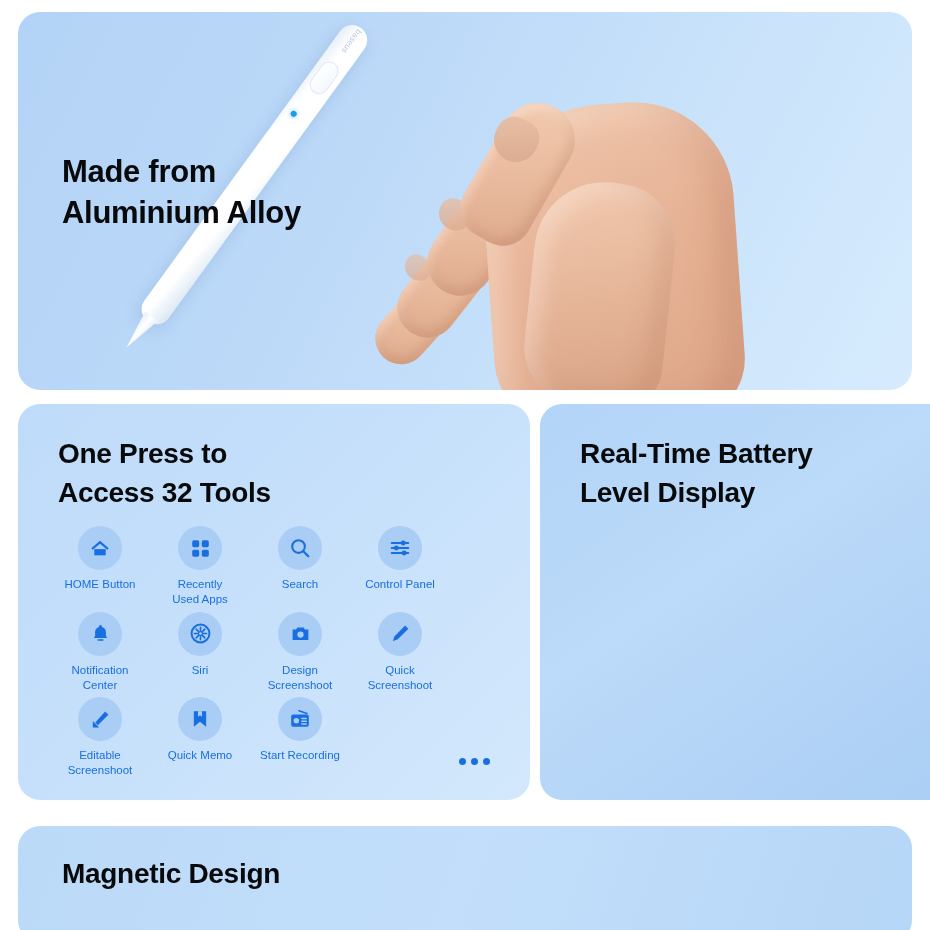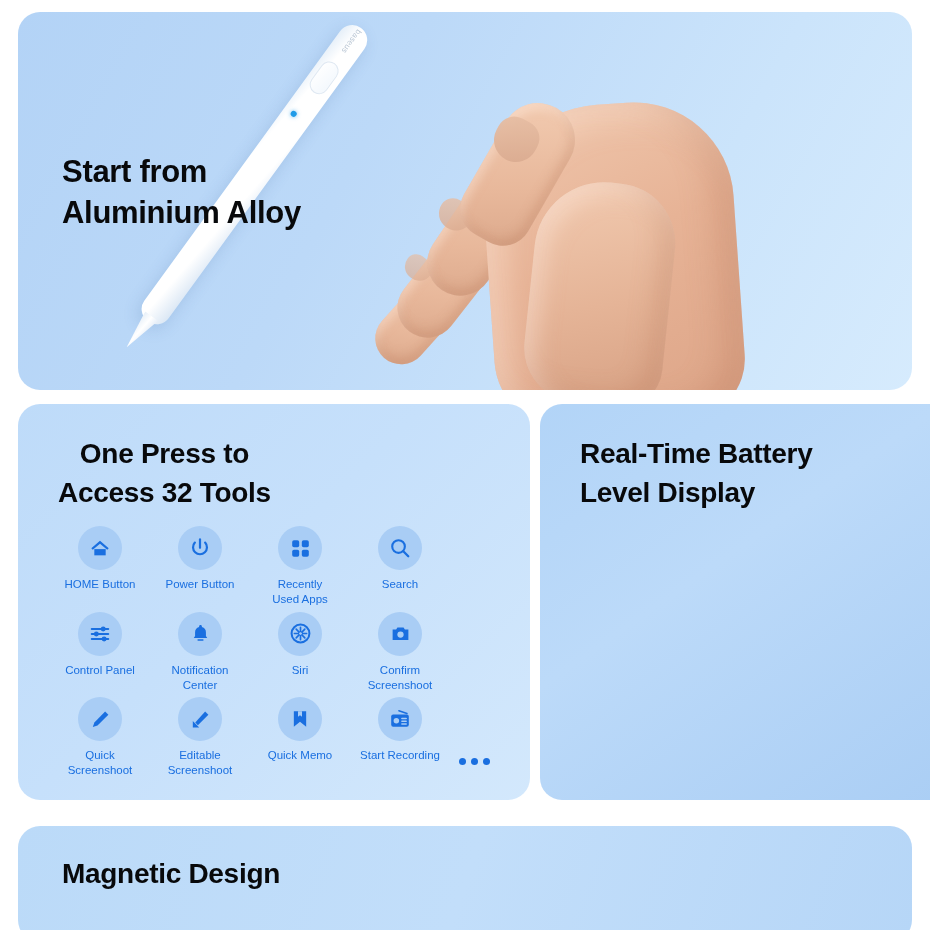--- a/index.html
+++ b/index.html
@@ -34,21 +34,21 @@
   }
 
   
   #panel-tools {
     left: 18px; top: 404px; width: 512px; height: 396px;
     background: linear-gradient(135deg, #bedbf9 0%, #c6e0fb 45%, #d3e8fc 100%);
   }
   #panel-tools .heading {
     position: absolute; left: 40px; top: 30px;
     font-size: 28px; font-weight: 700; color: #08090b;
-    line-height: 1.4; letter-spacing: -0.3px; text-align: center;
+    line-height: 1.4; letter-spacing: -0.3px;
   }
 
   .tools-grid {
     position: absolute; left: 32px; top: 122px;
     width: 400px;
     display: grid;
     grid-template-columns: repeat(4, 1fr);
     row-gap: 4px;
   }
   .tool {
@@ -196,21 +196,21 @@
         <div class="tip"></div>
       </div>
 
       <div class="hand"></div>
       <div class="thumb"></div>
       <div class="finger" id="finger-index"></div>
       <div class="nail" id="nail-index"></div>
     </div>
 
     <div class="heading">
-      <div>Start from</div>
+      <div>Made from</div>
       <div>Aluminium Alloy</div>
     </div>
   </div>
 
   <div class="card" id="panel-tools">
     <div class="heading">
       <div>One Press to</div>
       <div>Access 32 Tools</div>
     </div>
 
@@ -219,29 +219,20 @@
           <div class="tool-circle">
             <svg width="22" height="22" viewBox="0 0 24 24">
               <path d="M12 4 2.5 12.2l1.6 1.8L12 7.3l7.9 6.7 1.6-1.8z" fill="#1a6fe0"></path>
               <path d="M5.8 13.2h12.4V20H5.8z" fill="#1a6fe0"></path>
             </svg>
           </div>
           <div class="tool-label">HOME Button</div>
         </div>
         <div class="tool">
           <div class="tool-circle">
-            <svg width="22" height="22" viewBox="0 0 24 24">
-              <path d="M12 2.6v9.2" stroke="#1a6fe0" stroke-width="2.4" stroke-linecap="round"></path>
-              <path d="M6.4 6.1a7.6 7.6 0 1 0 11.2 0" stroke="#1a6fe0" stroke-width="2.4" fill="none" stroke-linecap="round"></path>
-            </svg>
-          </div>
-          <div class="tool-label">Power Button</div>
-        </div>
-        <div class="tool">
-          <div class="tool-circle">
             <svg width="21" height="21" viewBox="0 0 24 24">
               <rect x="2.5" y="2.5" width="8" height="8" rx="2" fill="#1a6fe0"></rect>
               <rect x="13.5" y="2.5" width="8" height="8" rx="2" fill="#1a6fe0"></rect>
               <rect x="2.5" y="13.5" width="8" height="8" rx="2" fill="#1a6fe0"></rect>
               <rect x="13.5" y="13.5" width="8" height="8" rx="2" fill="#1a6fe0"></rect>
             </svg>
           </div>
           <div class="tool-label">
             <span style="display:block">Recently</span>
             <span style="display:block">Used Apps</span>
@@ -291,21 +282,21 @@
           <div class="tool-label">Siri</div>
         </div>
         <div class="tool">
           <div class="tool-circle">
             <svg width="21" height="21" viewBox="0 0 24 24">
               <path d="M3 7.4h4l1.5-2.2h7L17 7.4h4v12H3z" fill="#1a6fe0"></path>
               <circle cx="12" cy="13.2" r="3.6" fill="#a9cdf5"></circle>
             </svg>
           </div>
           <div class="tool-label">
-            <span style="display:block">Confirm</span>
+            <span style="display:block">Design</span>
             <span style="display:block">Screenshoot</span>
           </div>
         </div>
         <div class="tool">
           <div class="tool-circle">
             <svg width="21" height="21" viewBox="0 0 24 24">
               <path d="M17.3 2.8 21 6.5 8.6 18.9l-5.4 1.8 1.8-5.4z" fill="#1a6fe0"></path>
             </svg>
           </div>
           <div class="tool-label">

